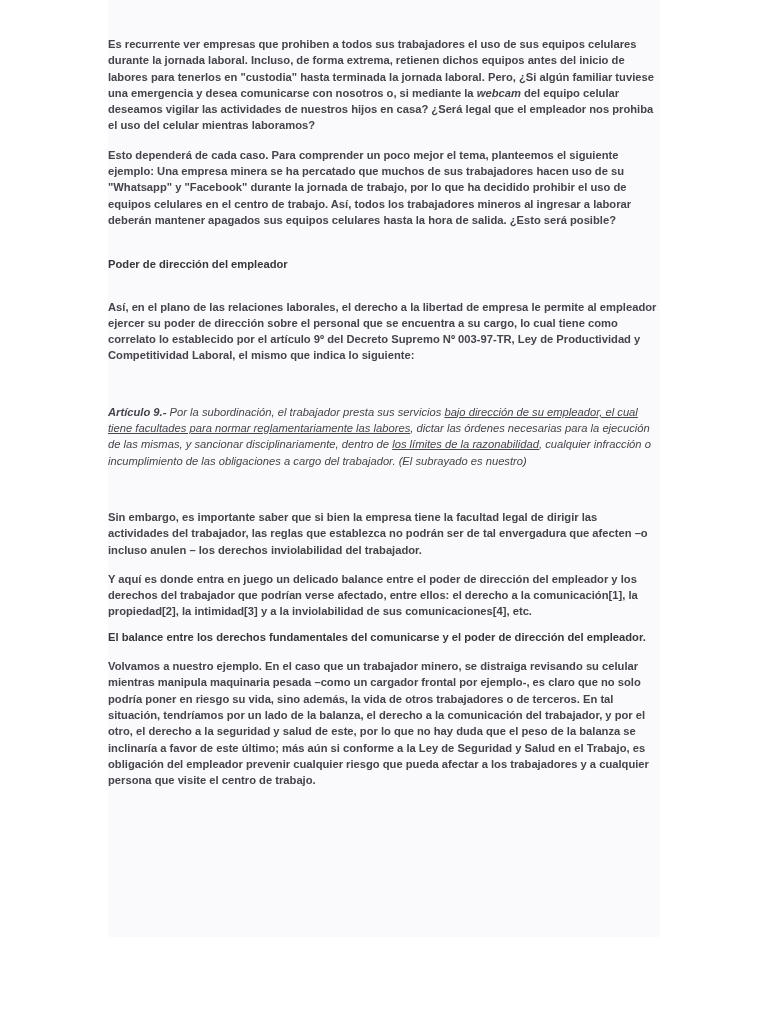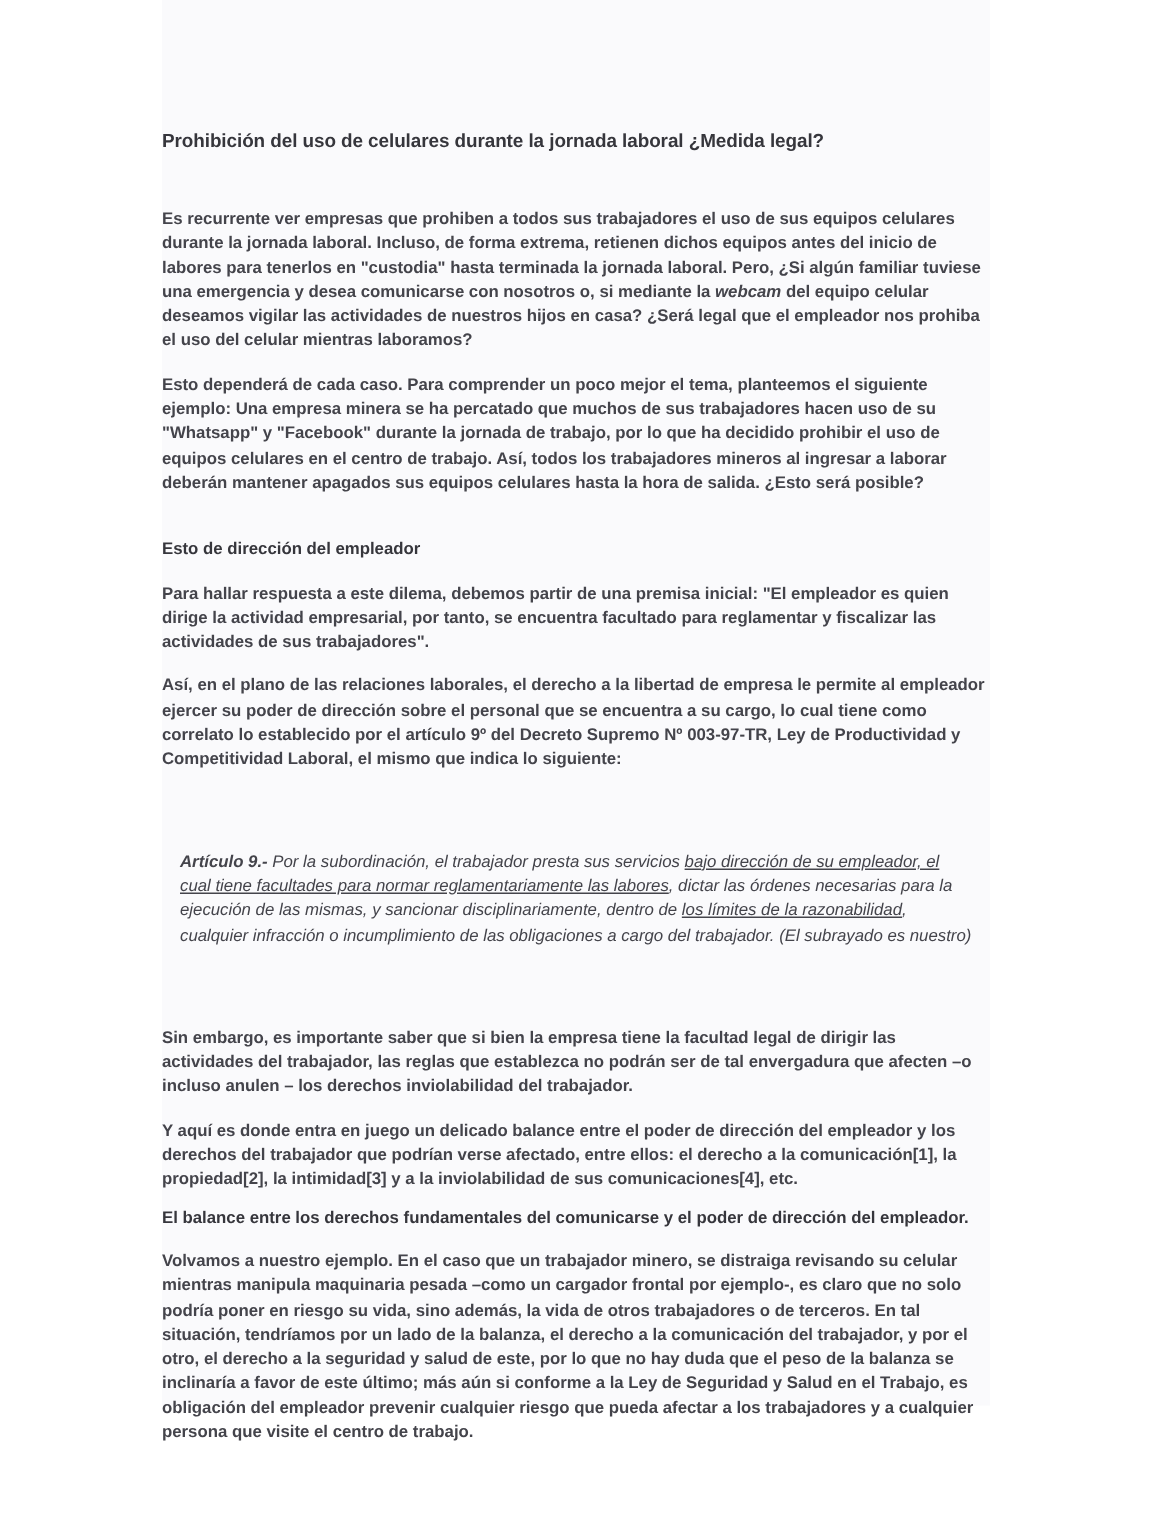--- a/index.html
+++ b/index.html
@@ -63,57 +63,55 @@
   .gap-xxl { height: 40px; }
   h2.subhead {
     font-size: 11.2px;
     font-weight: bold;
     color: #36363c;
     margin: 0;
     padding: 0;
     line-height: 16.3px;
   }
   p.quote {
-    margin: 12px;
+    margin: 0;
     padding: 0;
     font-style: italic;
     color: #44444b;
     line-height: 16.3px;
   }
   .q-lead {
     font-weight: bold;
     font-style: italic;
   }
   .u { text-decoration: underline; }
   .it { font-style: italic; }
 </style>
 </head>
 <body>
 
 <div id="page">
   <div id="content-block">
     <div class="doc-body">
 
-      <h1 class="title">Prohibición del uso de celulares durante la jornada laboral ¿Medida legal?</h1>
 
       <div class="gap-lg"></div>
 
       <p class="para"><span>Es recurrente ver empresas que prohiben a todos sus trabajadores el uso de sus equipos celulares durante la jornada laboral. Incluso, de forma extrema, retienen dichos equipos antes del inicio de labores para tenerlos en "custodia" hasta terminada la jornada laboral. Pero, ¿Si algún familiar tuviese una emergencia y desea comunicarse con nosotros o, si mediante la </span><span class="it">webcam</span><span> del equipo celular deseamos vigilar las actividades de nuestros hijos en casa? ¿Será legal que el empleador nos prohiba el uso del celular mientras laboramos?</span></p>
 
       <div class="gap-md"></div>
 
       <p class="para">Esto dependerá de cada caso. Para comprender un poco mejor el tema, planteemos el siguiente ejemplo: Una empresa minera se ha percatado que muchos de sus trabajadores hacen uso de su "Whatsapp" y "Facebook" durante la jornada de trabajo, por lo que ha decidido prohibir el uso de equipos celulares en el centro de trabajo. Así, todos los trabajadores mineros al ingresar a laborar deberán mantener apagados sus equipos celulares hasta la hora de salida. ¿Esto será posible?</p>
 
       <div class="gap-xl"></div>
 
-      <h2 class="subhead">Esto de dirección del empleador</h2>
+      <h2 class="subhead">Poder de dirección del empleador</h2>
 
       <div class="gap-md"></div>
 
-      <p class="para">Para hallar respuesta a este dilema, debemos partir de una premisa inicial: "El empleador es quien dirige la actividad empresarial, por tanto, se encuentra facultado para reglamentar  y fiscalizar las actividades de sus trabajadores".</p>
 
       <div class="gap-md"></div>
 
       <p class="para">Así, en el plano de las relaciones laborales, el derecho a la libertad de empresa  le permite al empleador ejercer su poder de dirección sobre el personal que se encuentra a su cargo, lo cual tiene como correlato lo establecido por el artículo 9º del Decreto Supremo Nº 003-97-TR, Ley de Productividad y Competitividad Laboral,  el mismo que indica lo siguiente:</p>
 
       <div class="gap-xxl"></div>
 
       <p class="quote"><span class="q-lead">Artículo 9.-</span><span> Por la subordinación, el trabajador presta sus servicios </span><span class="u">bajo dirección de su empleador, el cual tiene facultades para normar reglamentariamente las labores</span><span>, dictar las órdenes necesarias para la ejecución de las mismas, y sancionar disciplinariamente, dentro de </span><span class="u">los límites de la razonabilidad</span><span>, cualquier infracción o incumplimiento de las obligaciones a cargo del trabajador. (El subrayado es nuestro)</span></p>
 
       <div class="gap-xxl"></div>

